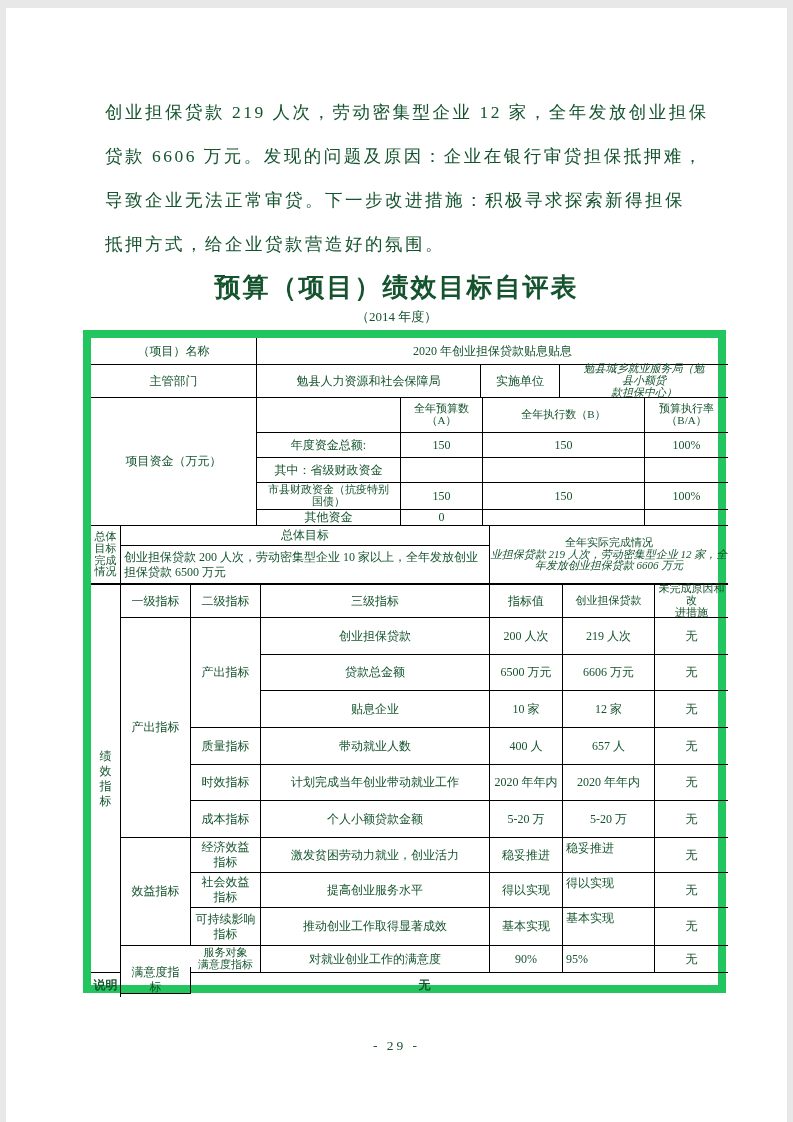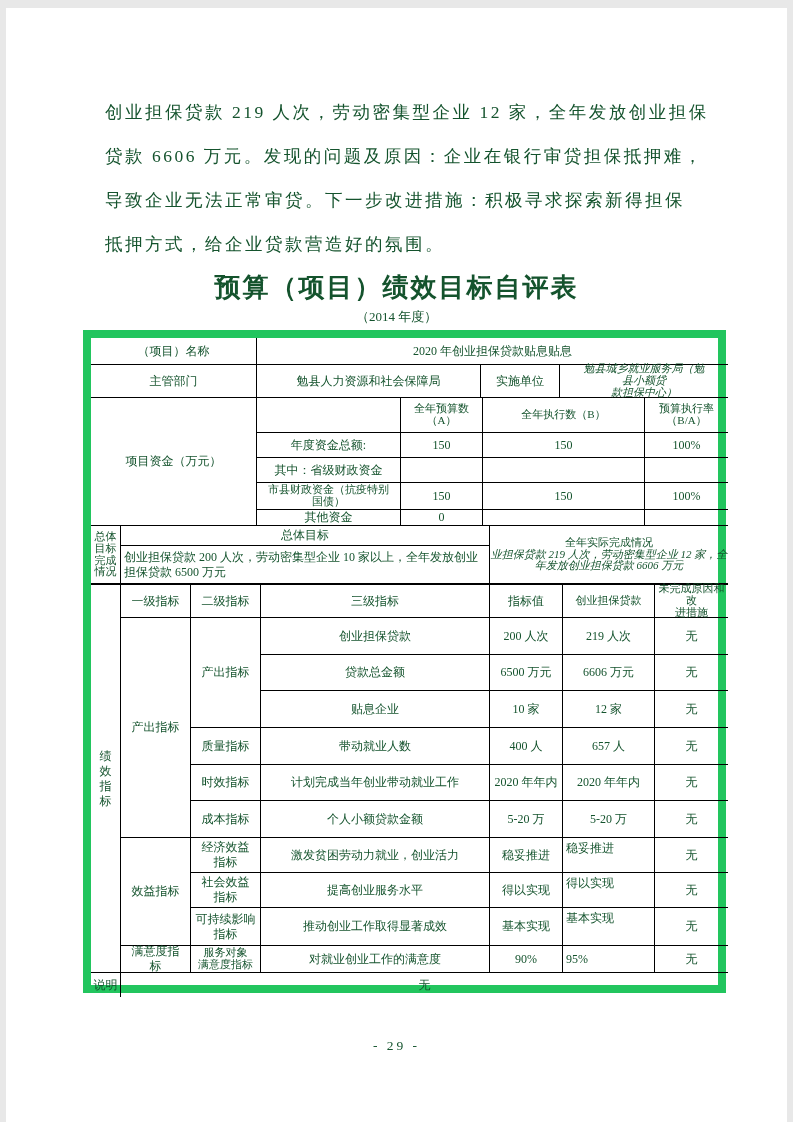--- a/index.html
+++ b/index.html
@@ -19,21 +19,21 @@
 
   
   #tbl{position:absolute;left:77px;top:322px;width:643px;height:663px;
        border:8px solid #22c55e;box-sizing:border-box;}
 
   .cell{position:absolute;box-sizing:border-box;
         border-right:1px solid #000;border-bottom:1px solid #000;
         display:flex;align-items:center;justify-content:center;
         text-align:center;font-size:12px;line-height:1.25;overflow:visible;}
   .lc{border-right:none;}           
-  .lr{border-bottom:none;}          
+  .lr{border-bottom:none;font-weight:bold;}          
   .thick-b{border-bottom-width:2px;}
   .pre{white-space:pre-line;}
   .nw{white-space:pre;font-style:italic;}
   .sm{font-size:11px;line-height:1.08;}
   .lft{justify-content:flex-start;text-align:left;padding-left:3px;}
   .tl{align-items:flex-start;justify-content:flex-start;text-align:left;padding:3px 0 0 3px;}
   .colflex{flex-direction:column;}
 
   #pageno{position:absolute;left:0;top:1030px;width:100%;text-align:center;
           font-size:13.5px;letter-spacing:3px;}
@@ -111,21 +111,21 @@
     <div class="cell" style="left:30px;top:247px;width:70px;height:33px">一级指标</div>
     <div class="cell" style="left:100px;top:247px;width:70px;height:33px">二级指标</div>
     <div class="cell" style="left:170px;top:247px;width:229px;height:33px">三级指标</div>
     <div class="cell" style="left:399px;top:247px;width:73px;height:33px">指标值</div>
     <div class="cell sm" style="left:472px;top:247px;width:92px;height:33px">创业担保贷款</div>
     <div class="cell lc sm pre" style="left:564px;top:247px;width:73px;height:33px">未完成原因和改
 进措施</div>
 
     <div class="cell" style="left:30px;top:280px;width:70px;height:220px">产出指标</div>
     <div class="cell" style="left:30px;top:500px;width:70px;height:108px">效益指标</div>
-    <div class="cell pre" style="left:30px;top:608px;width:70px;height:27px">满意度指
+    <div class="cell pre" style="left:30px;top:629px;width:70px;height:27px">满意度指
 标</div>
 
     <div class="cell" style="left:100px;top:280px;width:70px;height:110px">产出指标</div>
     <div class="cell" style="left:100px;top:390px;width:70px;height:37px">质量指标</div>
     <div class="cell" style="left:100px;top:427px;width:70px;height:36px">时效指标</div>
     <div class="cell" style="left:100px;top:463px;width:70px;height:37px">成本指标</div>
     <div class="cell pre" style="left:100px;top:500px;width:70px;height:35px">经济效益
 指标</div>
     <div class="cell pre" style="left:100px;top:535px;width:70px;height:35px">社会效益
 指标</div>

